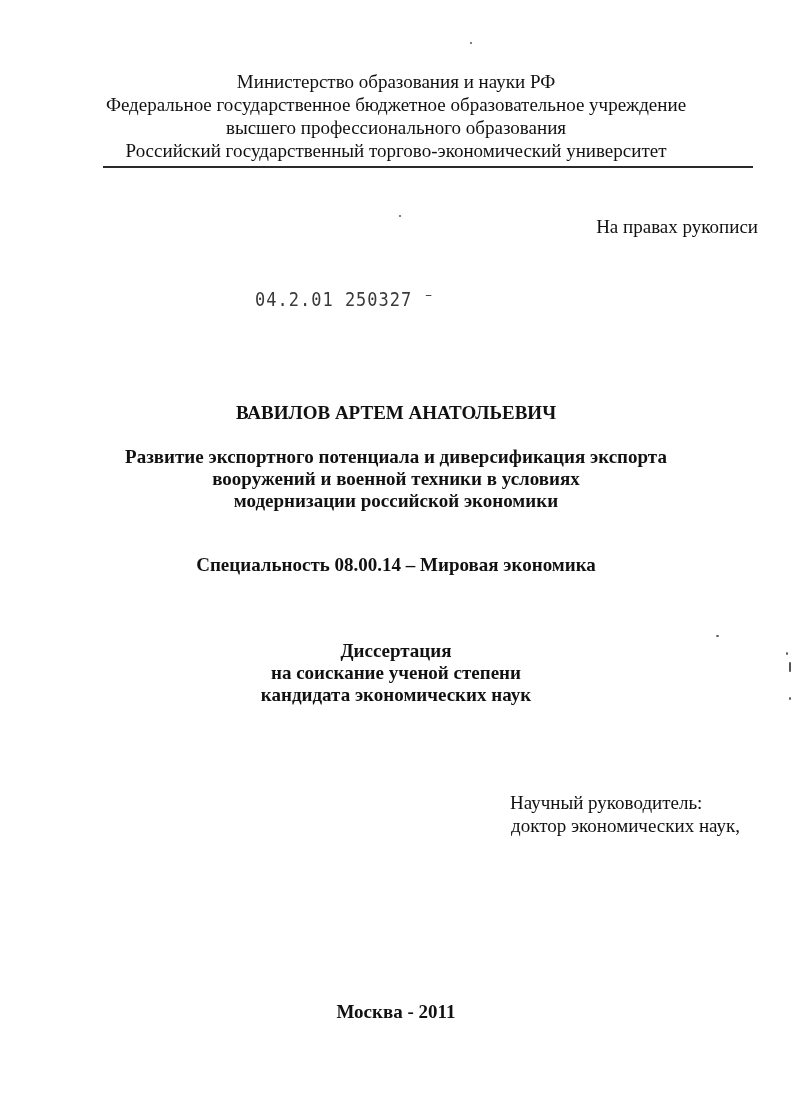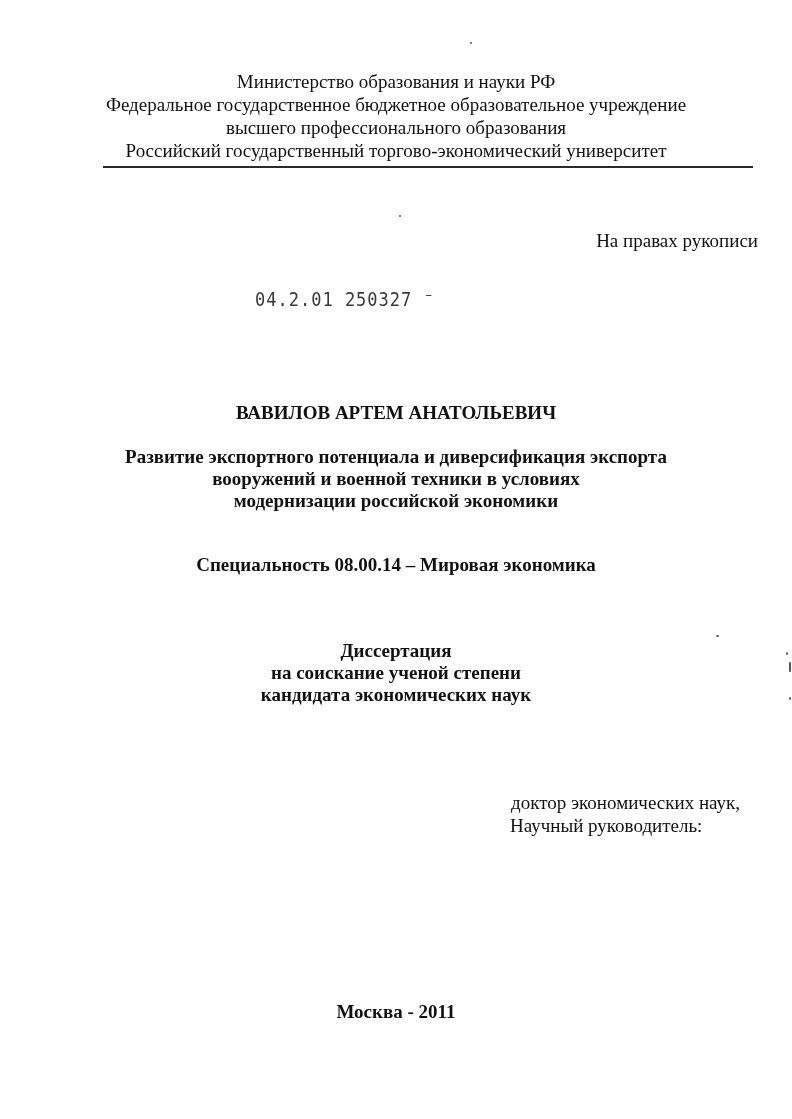--- a/index.html
+++ b/index.html
@@ -24,21 +24,21 @@
       margin-left: -40px;
     }
     .header-line { white-space: nowrap; }
 
     .rule {
       left: 103px; width: 650px; top: 166px;
       height: 2px; background: #2a2a2a;
     }
 
     .manuscript {
-      right: 34px; top: 230px;
+      right: 34px; top: 216px;
       font-size: 19px;
       margin-left: 41px;
     }
 
     .stamp {
       left: 255px; top: 288px;
       font-family: "DejaVu Sans Mono", "Liberation Mono", monospace;
       font-size: 17px;
       letter-spacing: 1px;
       color: #3a3a3a;
@@ -112,22 +112,22 @@
 
 <div class="abs specialty">Специальность 08.00.14 – Мировая экономика</div>
 
 <div class="abs degree">
   <div>Диссертация</div>
   <div>на соискание ученой степени</div>
   <div>кандидата экономических наук</div>
 </div>
 
 <div class="abs advisor">
+  <div class="advisor-line">Научный руководитель:</div>
   <div class="advisor-line indent">доктор экономических наук,</div>
-  <div class="advisor-line">Научный руководитель:</div>
 </div>
 
 <div class="abs city-year">Москва - 2011</div>
 
 <div class="speck" style="left:470px; top:42px; width:2px; height:2px;"></div>
 <div class="speck" style="left:399px; top:215px; width:2px; height:2px;"></div>
 <div class="speck" style="left:716px; top:635px; width:3px; height:2px;"></div>
 <div class="speck" style="left:786px; top:652px; width:2px; height:3px;"></div>
 <div class="speck" style="left:789px; top:662px; width:2px; height:10px; border-radius:1px;"></div>
 <div class="speck" style="left:789px; top:697px; width:2px; height:3px;"></div>

